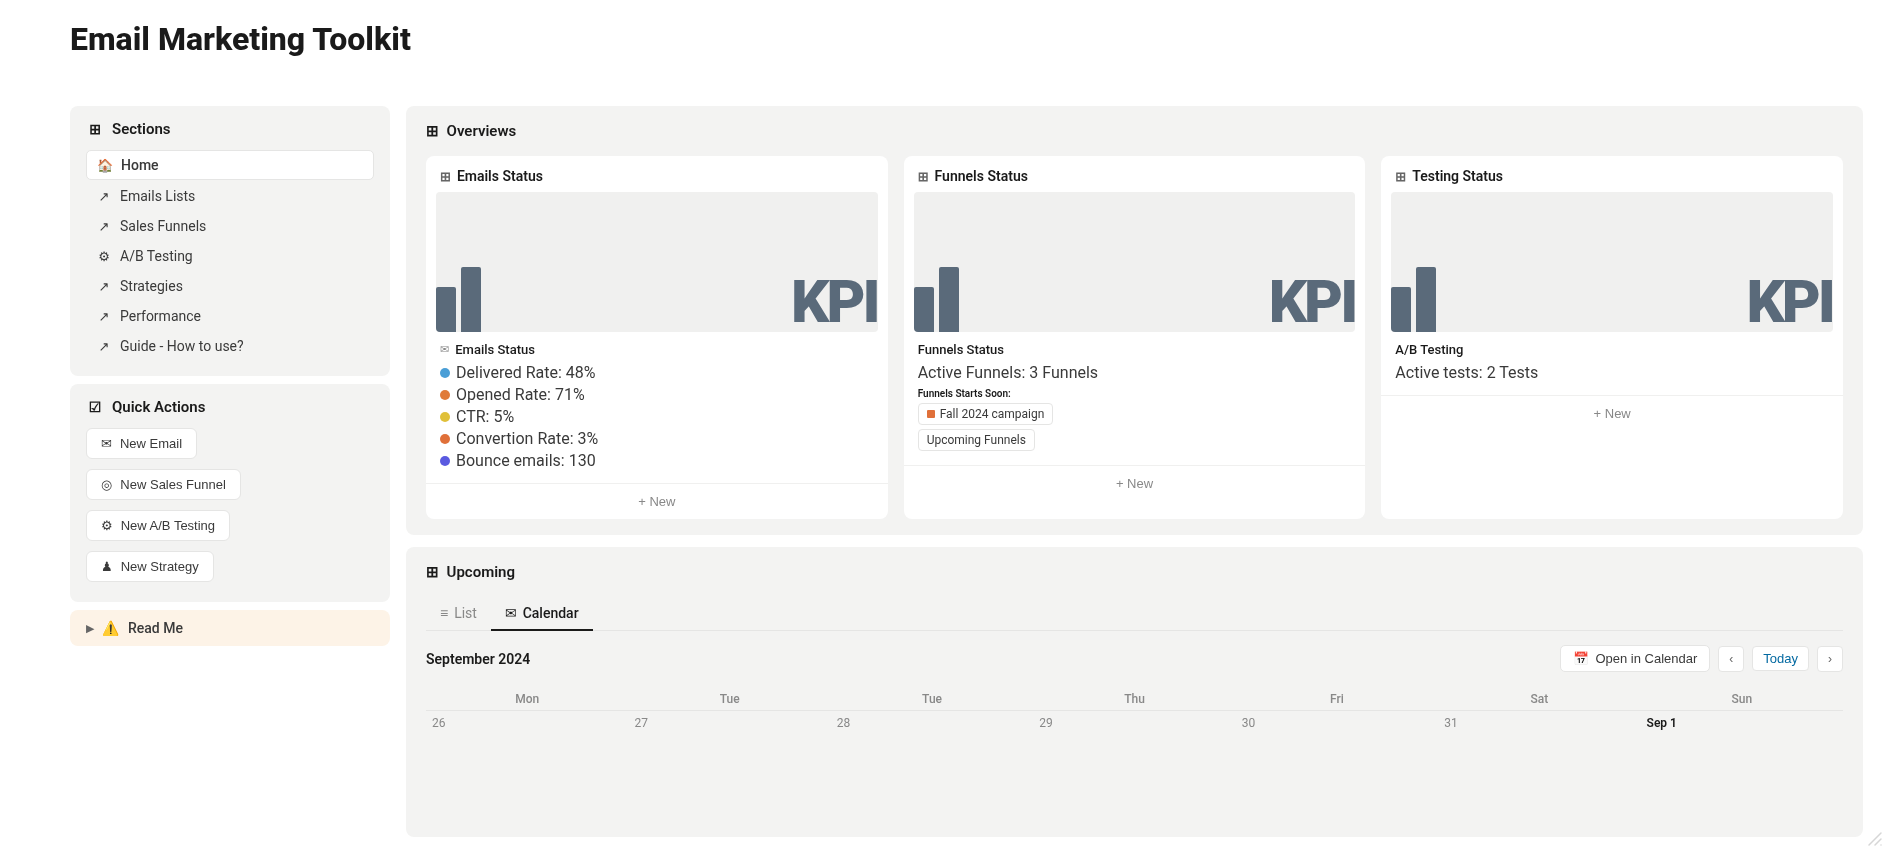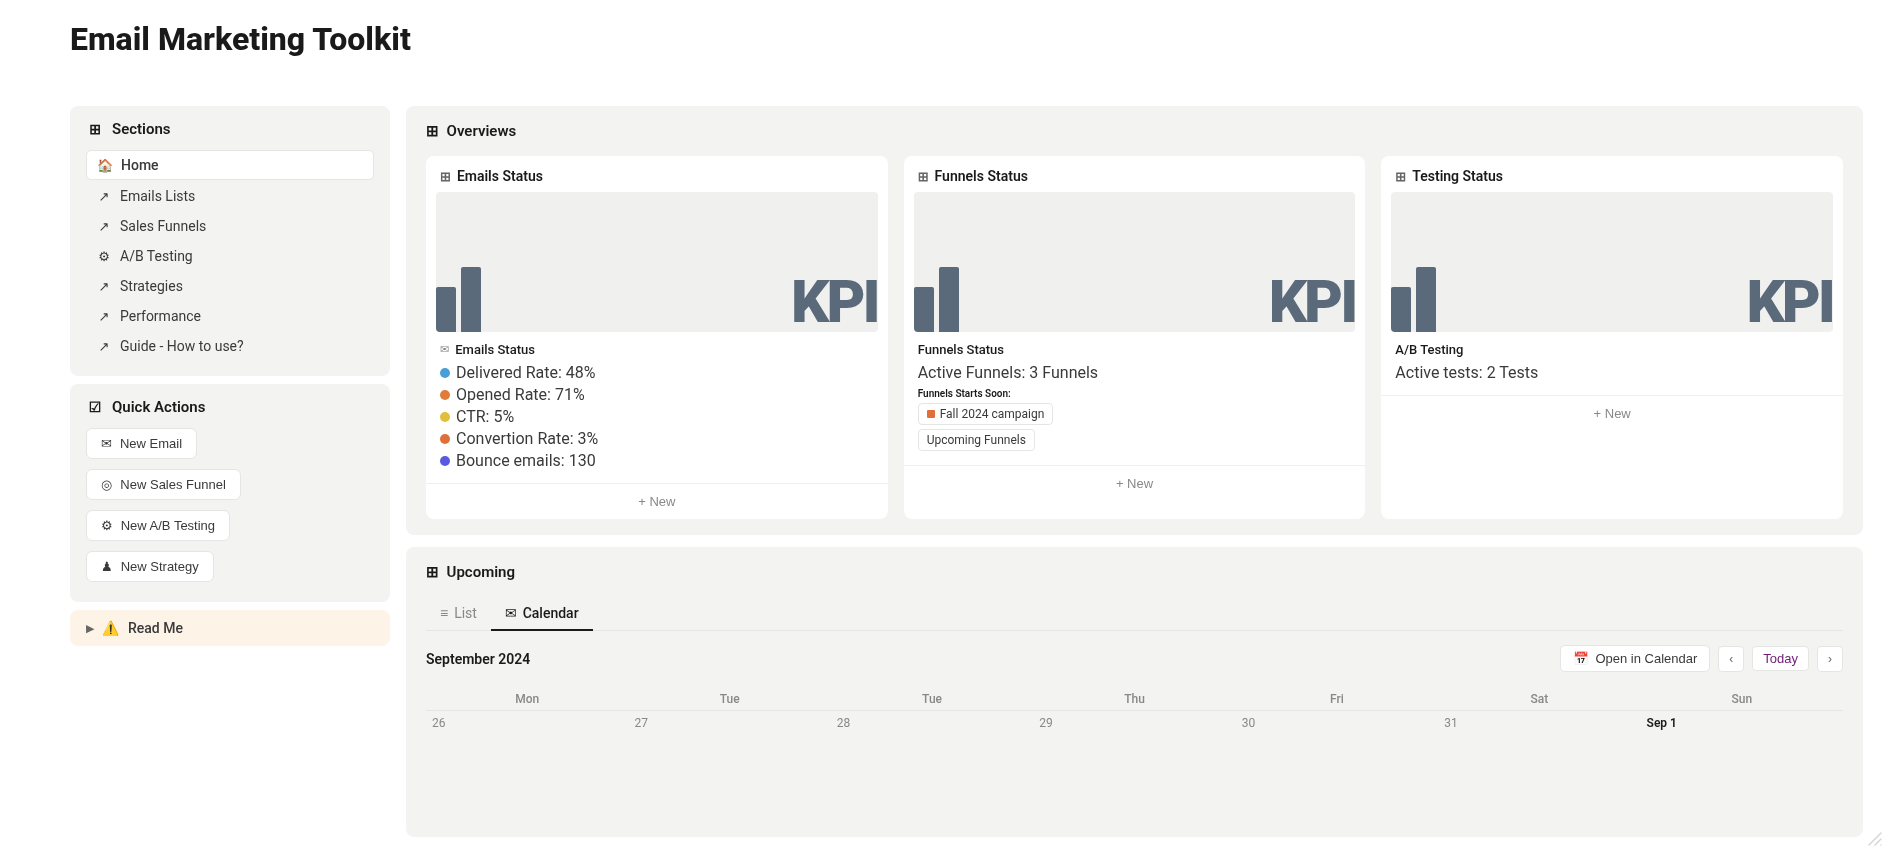--- a/index.html
+++ b/index.html
@@ -342,21 +342,21 @@
       color: #666;
     }
     .today-btn {
       padding: 4px 10px;
       border-radius: 4px;
       border: 1px solid #e5e5e4;
       background: #fff;
       cursor: pointer;
       font-size: 13px;
       font-weight: 500;
-      color: #701a75;
+      color: #0369a1;
     }
     .open-cal-btn {
       display: flex;
       align-items: center;
       gap: 6px;
       padding: 5px 12px;
       border-radius: 5px;
       border: 1px solid #e5e5e4;
       background: #fff;
       cursor: pointer;

